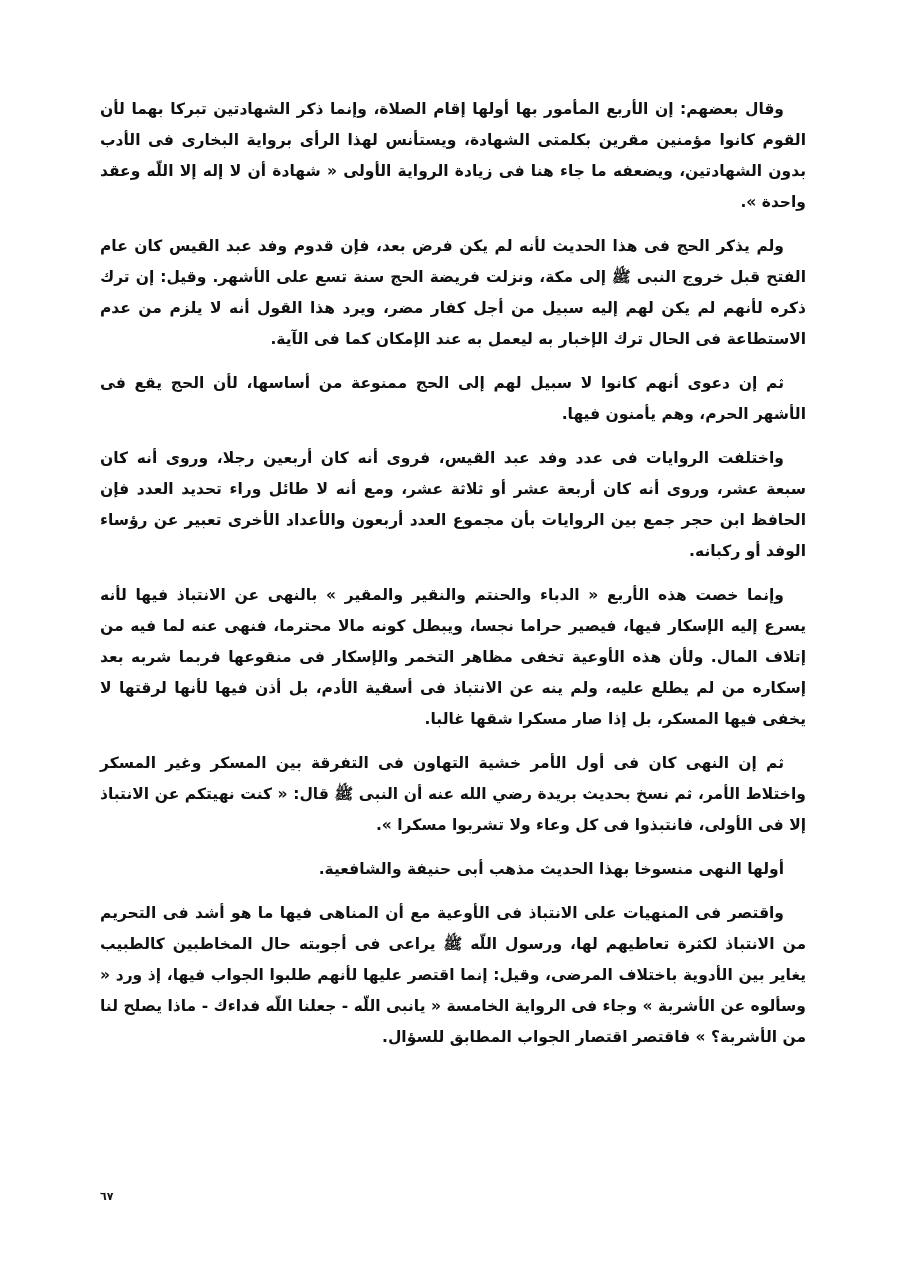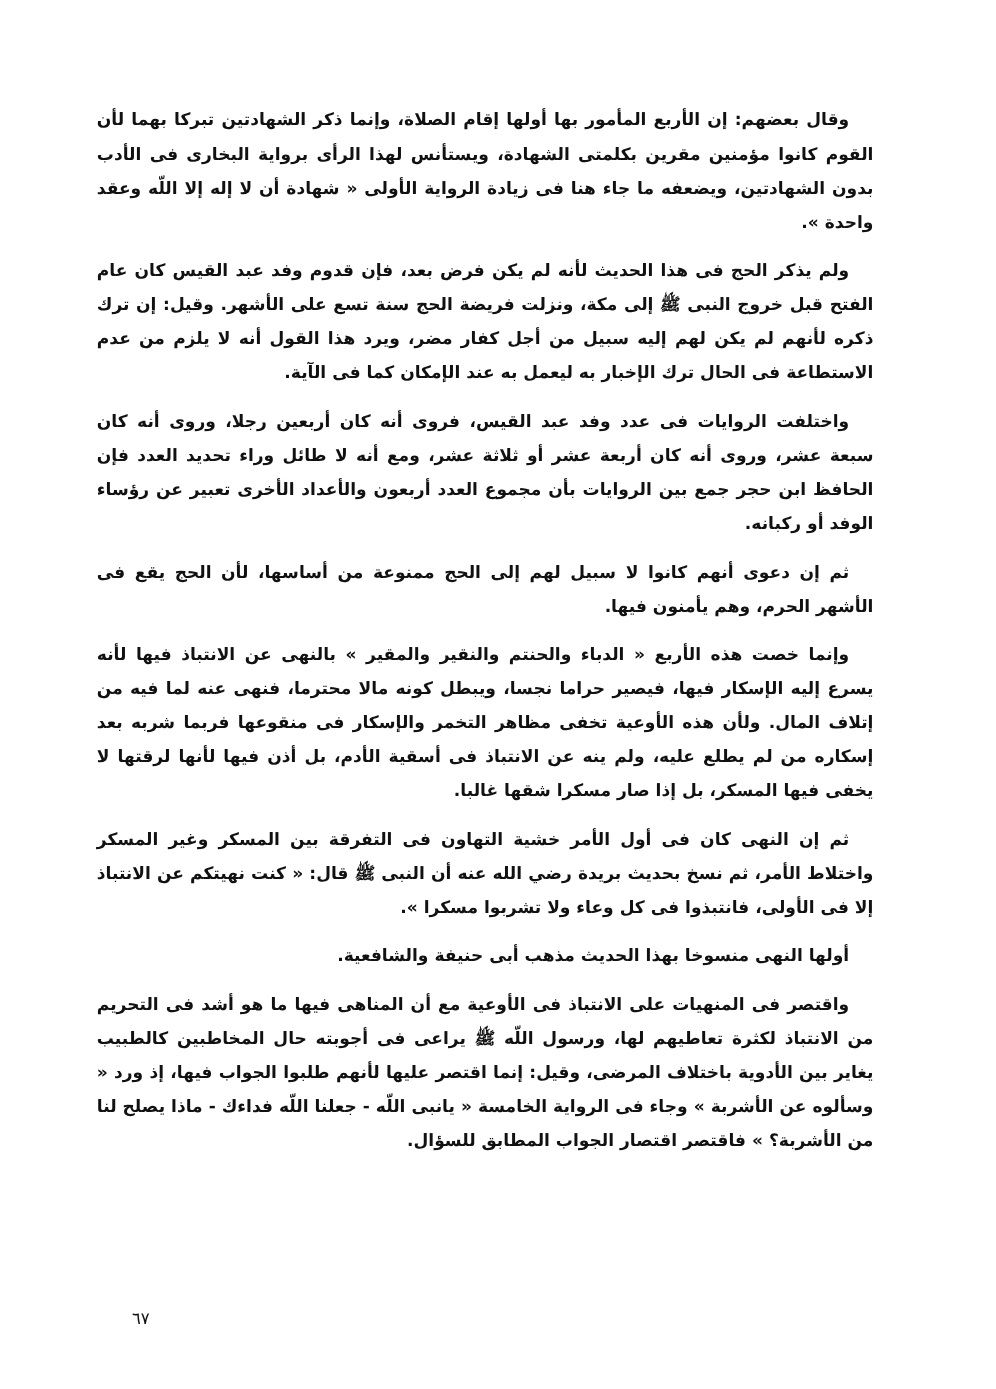--- a/index.html
+++ b/index.html
@@ -10,51 +10,51 @@
   body {
     width: 905px;
     height: 1263px;
     position: relative;
     overflow: hidden;
     font-family: "DejaVu Sans", sans-serif;
     color: #111111;
   }
   .page {
     position: absolute;
-    left: 88px;
+    left: 100px;
     top: 94px;
     width: 706px;
     direction: rtl;
     text-align: justify;
     text-align-last: right;
   }
   .para {
     font-size: 15.5px;
     line-height: 31px;
     margin: 0 0 13px 0;
     text-indent: 22px;
     font-weight: bold;
     letter-spacing: -0.2px;
   }
   .page-number {
     position: absolute;
-    left: 120px;
+    left: 100px;
     top: 1190px;
-    font-size: 15px;
-    font-weight: normal;
+    font-size: 11px;
+    font-weight: bold;
     direction: rtl;
   }
 </style>
 </head>
 <body>
 
 <div class="page">
   <p class="para">وقال بعضهم: إن الأربع المأمور بها أولها إقام الصلاة، وإنما ذكر الشهادتين تبركا بهما لأن القوم كانوا مؤمنين مقرين بكلمتى الشهادة، ويستأنس لهذا الرأى برواية البخارى فى الأدب بدون الشهادتين، ويضعفه ما جاء هنا فى زيادة الرواية الأولى « شهادة أن لا إله إلا اللّه وعقد واحدة ».</p>
   <p class="para">ولم يذكر الحج فى هذا الحديث لأنه لم يكن فرض بعد، فإن قدوم وفد عبد القيس كان عام الفتح قبل خروج النبى ﷺ إلى مكة، ونزلت فريضة الحج سنة تسع على الأشهر. وقيل: إن ترك ذكره لأنهم لم يكن لهم إليه سبيل من أجل كفار مضر، ويرد هذا القول أنه لا يلزم من عدم الاستطاعة فى الحال ترك الإخبار به ليعمل به عند الإمكان كما فى الآية.</p>
+  <p class="para">ثم إن دعوى أنهم كانوا لا سبيل لهم إلى الحج ممنوعة من أساسها، لأن الحج يقع فى الأشهر الحرم، وهم يأمنون فيها.</p>
   <p class="para">واختلفت الروايات فى عدد وفد عبد القيس، فروى أنه كان أربعين رجلا، وروى أنه كان سبعة عشر، وروى أنه كان أربعة عشر أو ثلاثة عشر، ومع أنه لا طائل وراء تحديد العدد فإن الحافظ ابن حجر جمع بين الروايات بأن مجموع العدد أربعون والأعداد الأخرى تعبير عن رؤساء الوفد أو ركبانه.</p>
-  <p class="para">ثم إن دعوى أنهم كانوا لا سبيل لهم إلى الحج ممنوعة من أساسها، لأن الحج يقع فى الأشهر الحرم، وهم يأمنون فيها.</p>
   <p class="para">وإنما خصت هذه الأربع « الدباء والحنتم والنقير والمقير » بالنهى عن الانتباذ فيها لأنه يسرع إليه الإسكار فيها، فيصير حراما نجسا، ويبطل كونه مالا محترما، فنهى عنه لما فيه من إتلاف المال. ولأن هذه الأوعية تخفى مظاهر التخمر والإسكار فى منقوعها فربما شربه بعد إسكاره من لم يطلع عليه، ولم ينه عن الانتباذ فى أسقية الأدم، بل أذن فيها لأنها لرقتها لا يخفى فيها المسكر، بل إذا صار مسكرا شقها غالبا.</p>
   <p class="para">ثم إن النهى كان فى أول الأمر خشية التهاون فى التفرقة بين المسكر وغير المسكر واختلاط الأمر، ثم نسخ بحديث بريدة رضي الله عنه أن النبى ﷺ قال: « كنت نهيتكم عن الانتباذ إلا فى الأولى، فانتبذوا فى كل وعاء ولا تشربوا مسكرا ».</p>
   <p class="para">أولها النهى منسوخا بهذا الحديث مذهب أبى حنيفة والشافعية.</p>
   <p class="para">واقتصر فى المنهيات على الانتباذ فى الأوعية مع أن المناهى فيها ما هو أشد فى التحريم من الانتباذ لكثرة تعاطيهم لها، ورسول اللّه ﷺ يراعى فى أجوبته حال المخاطبين كالطبيب يغاير بين الأدوية باختلاف المرضى، وقيل: إنما اقتصر عليها لأنهم طلبوا الجواب فيها، إذ ورد « وسألوه عن الأشربة » وجاء فى الرواية الخامسة « يانبى اللّه - جعلنا اللّه فداءك - ماذا يصلح لنا من الأشربة؟ » فاقتصر اقتصار الجواب المطابق للسؤال.</p>
 </div>
 
 <div class="page-number">٦٧</div>
 
 </body></html>

